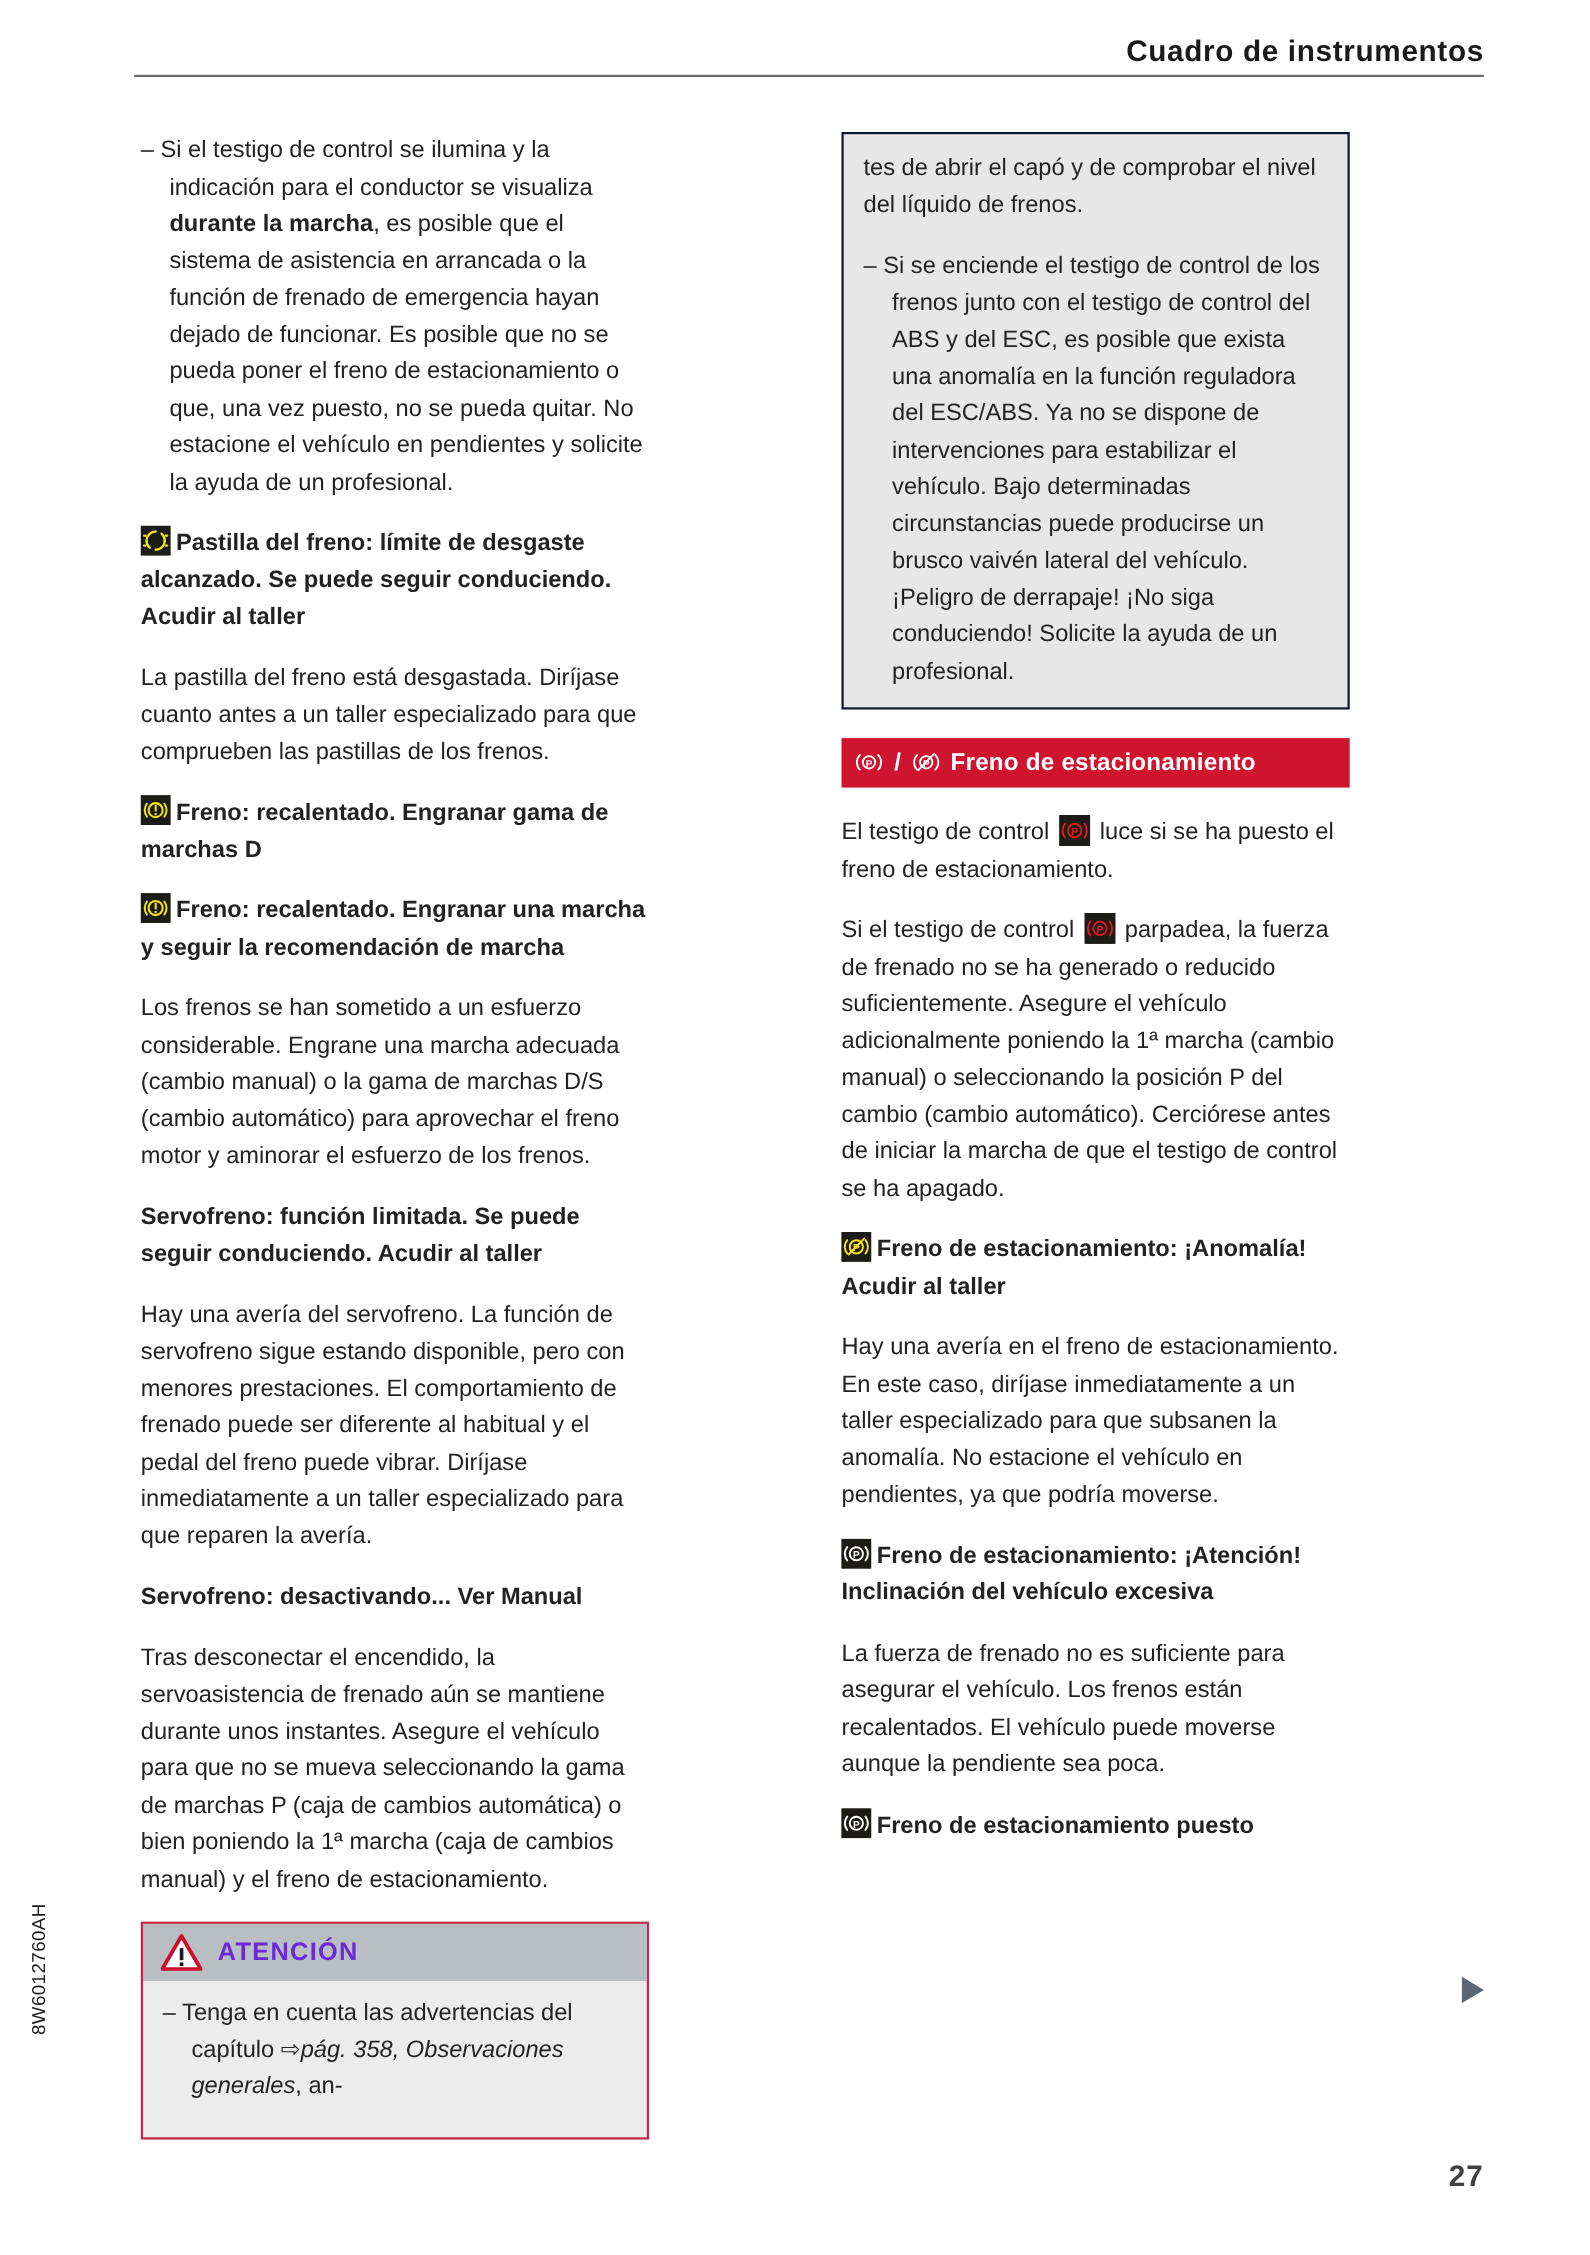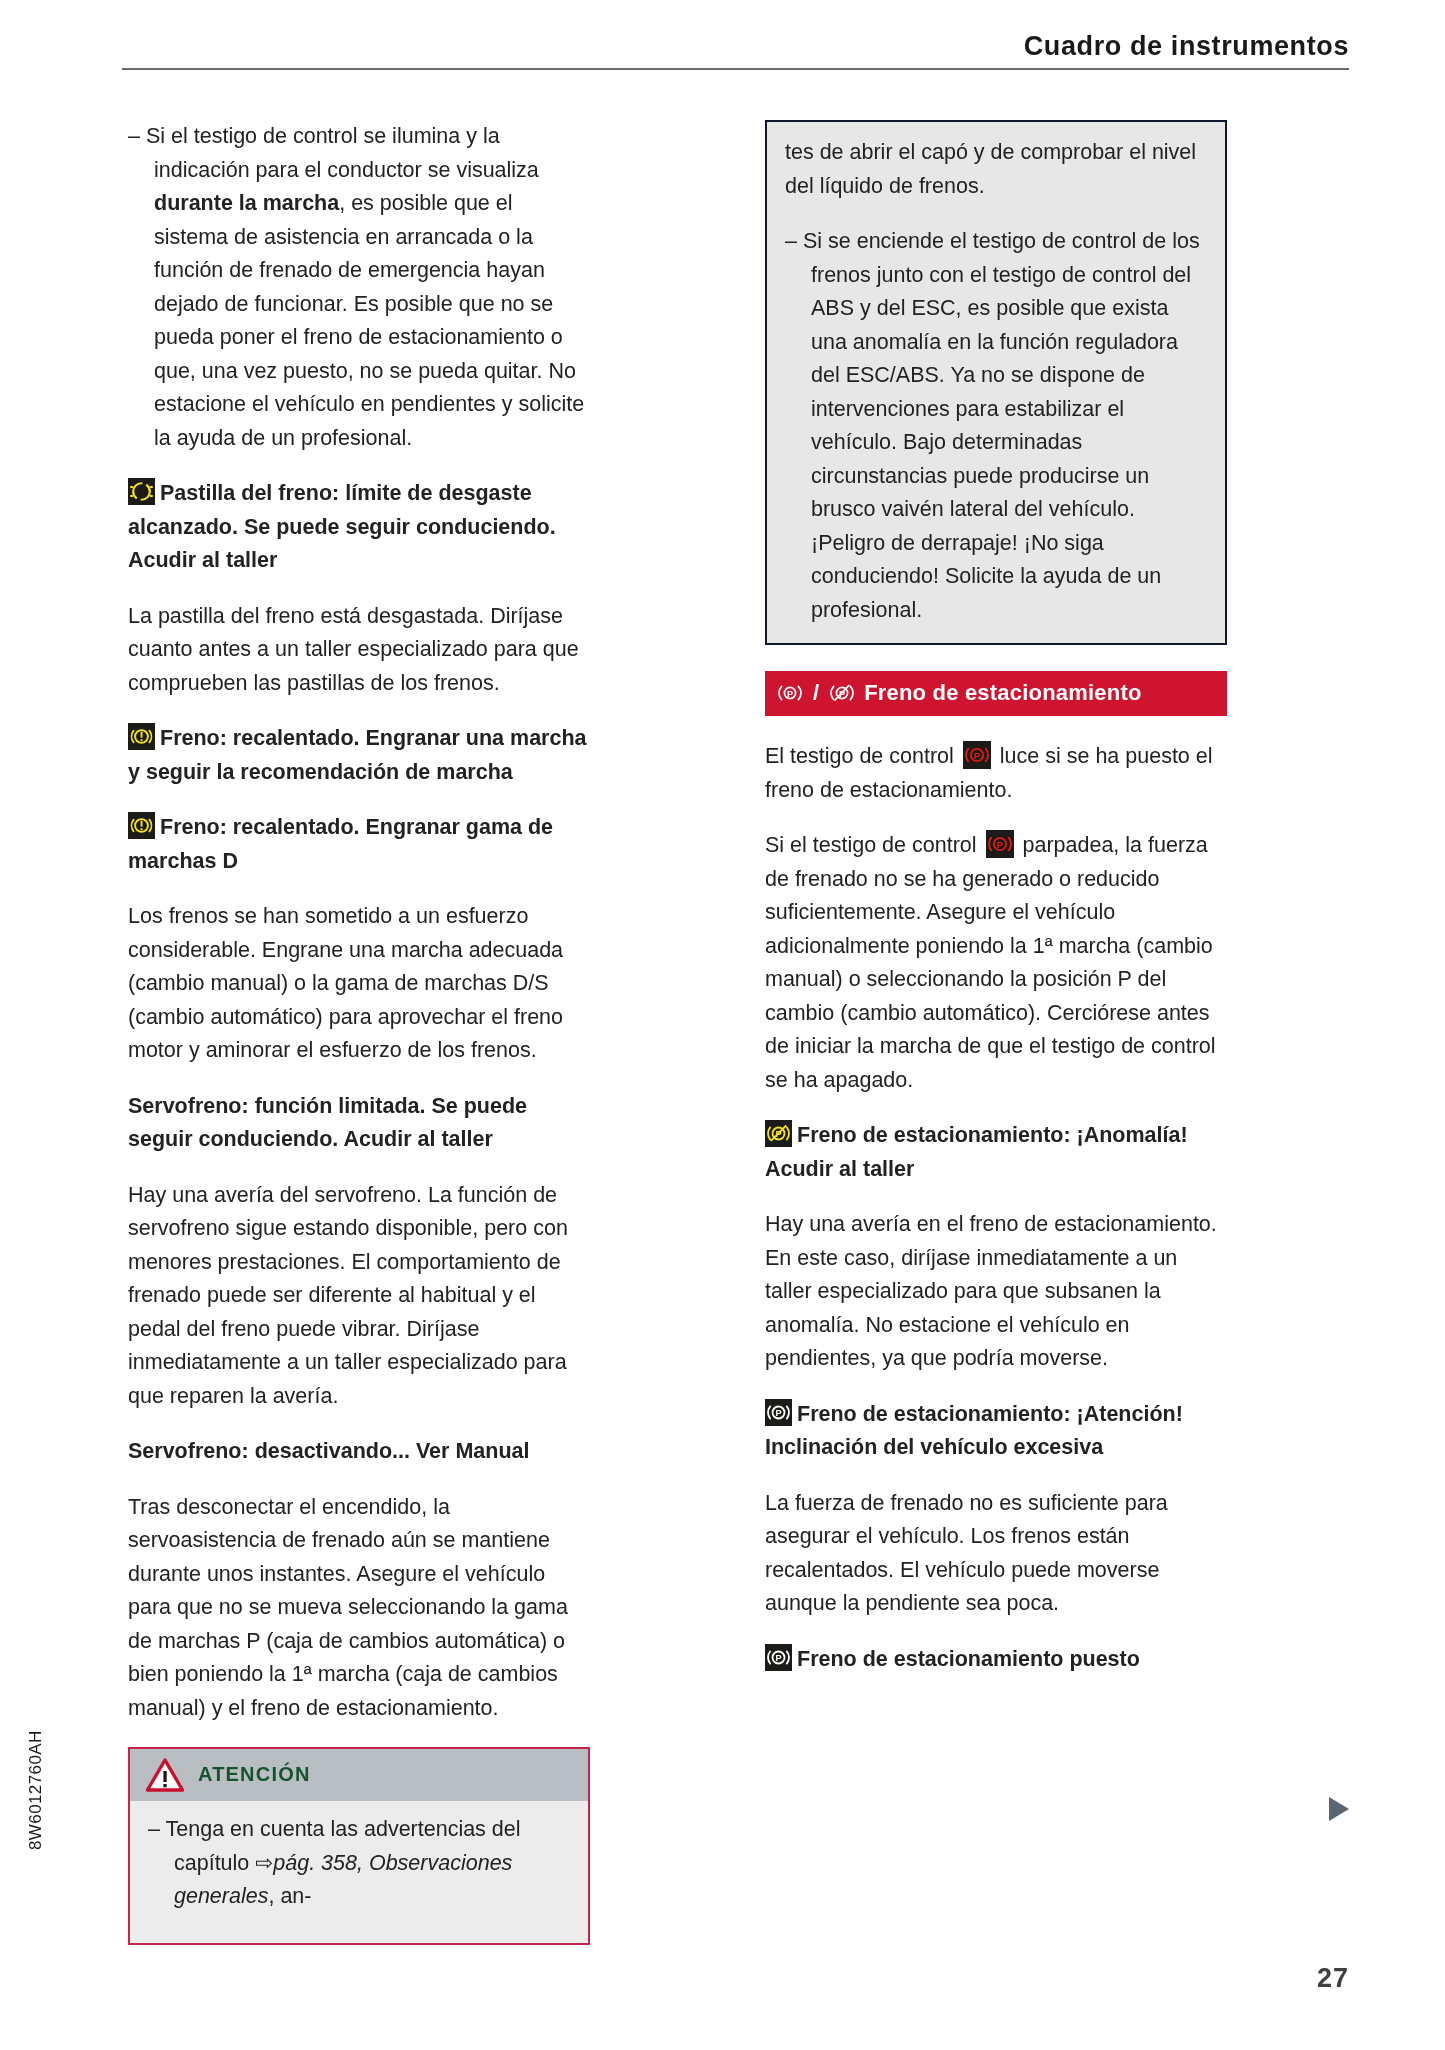--- a/index.html
+++ b/index.html
@@ -86,24 +86,24 @@
     margin-top: 6px;
   }
   .atencion-head {
     background: #b9bec2;
     display: flex;
     align-items: center;
     gap: 14px;
     padding: 9px 16px 9px 16px;
   }
   .atencion-title {
-    font-size: 20px;
+    font-size: 23px;
     font-weight: bold;
     letter-spacing: 1.2px;
-    color: #14532d;
+    color: #6d28d9;
   }
   .atencion-body {
     padding: 12px 18px 29px 18px;
     font-size: 21.5px;
     line-height: 33.5px;
   }
 
   .tri-icon { width: 38px; height: 34px; flex: 0 0 auto; display: block; }
 
   
@@ -213,32 +213,32 @@
 
     <p class="bold-head"><span class="tt"><svg viewBox="0 0 27 27">
             <rect width="27" height="27" fill="#1d1b17"></rect>
             <circle cx="13.5" cy="13.5" r="6.4" fill="none" stroke="#f2e21a" stroke-width="1.9"></circle>
             <rect x="12.6" y="8.7" width="1.9" height="6.0" fill="#f2e21a"></rect>
             <rect x="12.6" y="16.2" width="1.9" height="2.0" fill="#f2e21a"></rect>
             <g fill="none" stroke="#f2e21a" stroke-width="1.8" stroke-linecap="round">
               <path d="M5.6 7.6 a9.6 9.6 0 0 0 0 11.8"></path>
               <path d="M21.4 7.6 a9.6 9.6 0 0 1 0 11.8"></path>
             </g>
-          </svg></span><span>Freno: recalentado. Engranar una marcha y seguir la recomendación de marcha</span></p>
+          </svg></span><span>Freno: recalentado. Engranar gama de marchas D</span></p>
 
     <p class="bold-head"><span class="tt"><svg viewBox="0 0 27 27">
             <rect width="27" height="27" fill="#1d1b17"></rect>
             <circle cx="13.5" cy="13.5" r="6.4" fill="none" stroke="#f2e21a" stroke-width="1.9"></circle>
             <rect x="12.6" y="8.7" width="1.9" height="6.0" fill="#f2e21a"></rect>
             <rect x="12.6" y="16.2" width="1.9" height="2.0" fill="#f2e21a"></rect>
             <g fill="none" stroke="#f2e21a" stroke-width="1.8" stroke-linecap="round">
               <path d="M5.6 7.6 a9.6 9.6 0 0 0 0 11.8"></path>
               <path d="M21.4 7.6 a9.6 9.6 0 0 1 0 11.8"></path>
             </g>
-          </svg></span><span>Freno: recalentado. Engranar gama de marchas D</span></p>
+          </svg></span><span>Freno: recalentado. Engranar una marcha y seguir la recomendación de marcha</span></p>
 
     <p class="para">Los frenos se han sometido a un esfuerzo considerable. Engrane una marcha adecuada (cambio manual) o la gama de marchas D/S (cambio automático) para aprovechar el freno motor y aminorar el esfuerzo de los frenos.</p>
 
     <p class="bold-head">Servofreno: función limitada. Se puede seguir conduciendo. Acudir al taller</p>
 
     <p class="para">Hay una avería del servofreno. La función de servofreno sigue estando disponible, pero con menores prestaciones. El comportamiento de frenado puede ser diferente al habitual y el pedal del freno puede vibrar. Diríjase inmediatamente a un taller especializado para que reparen la avería.</p>
 
     <p class="bold-head">Servofreno: desactivando... Ver Manual</p>
 
     <p class="para">Tras desconectar el encendido, la servoasistencia de frenado aún se mantiene durante unos instantes. Asegure el vehículo para que no se mueva seleccionando la gama de marchas P (caja de cambios automática) o bien poniendo la 1ª marcha (caja de cambios manual) y el freno de estacionamiento.</p>

